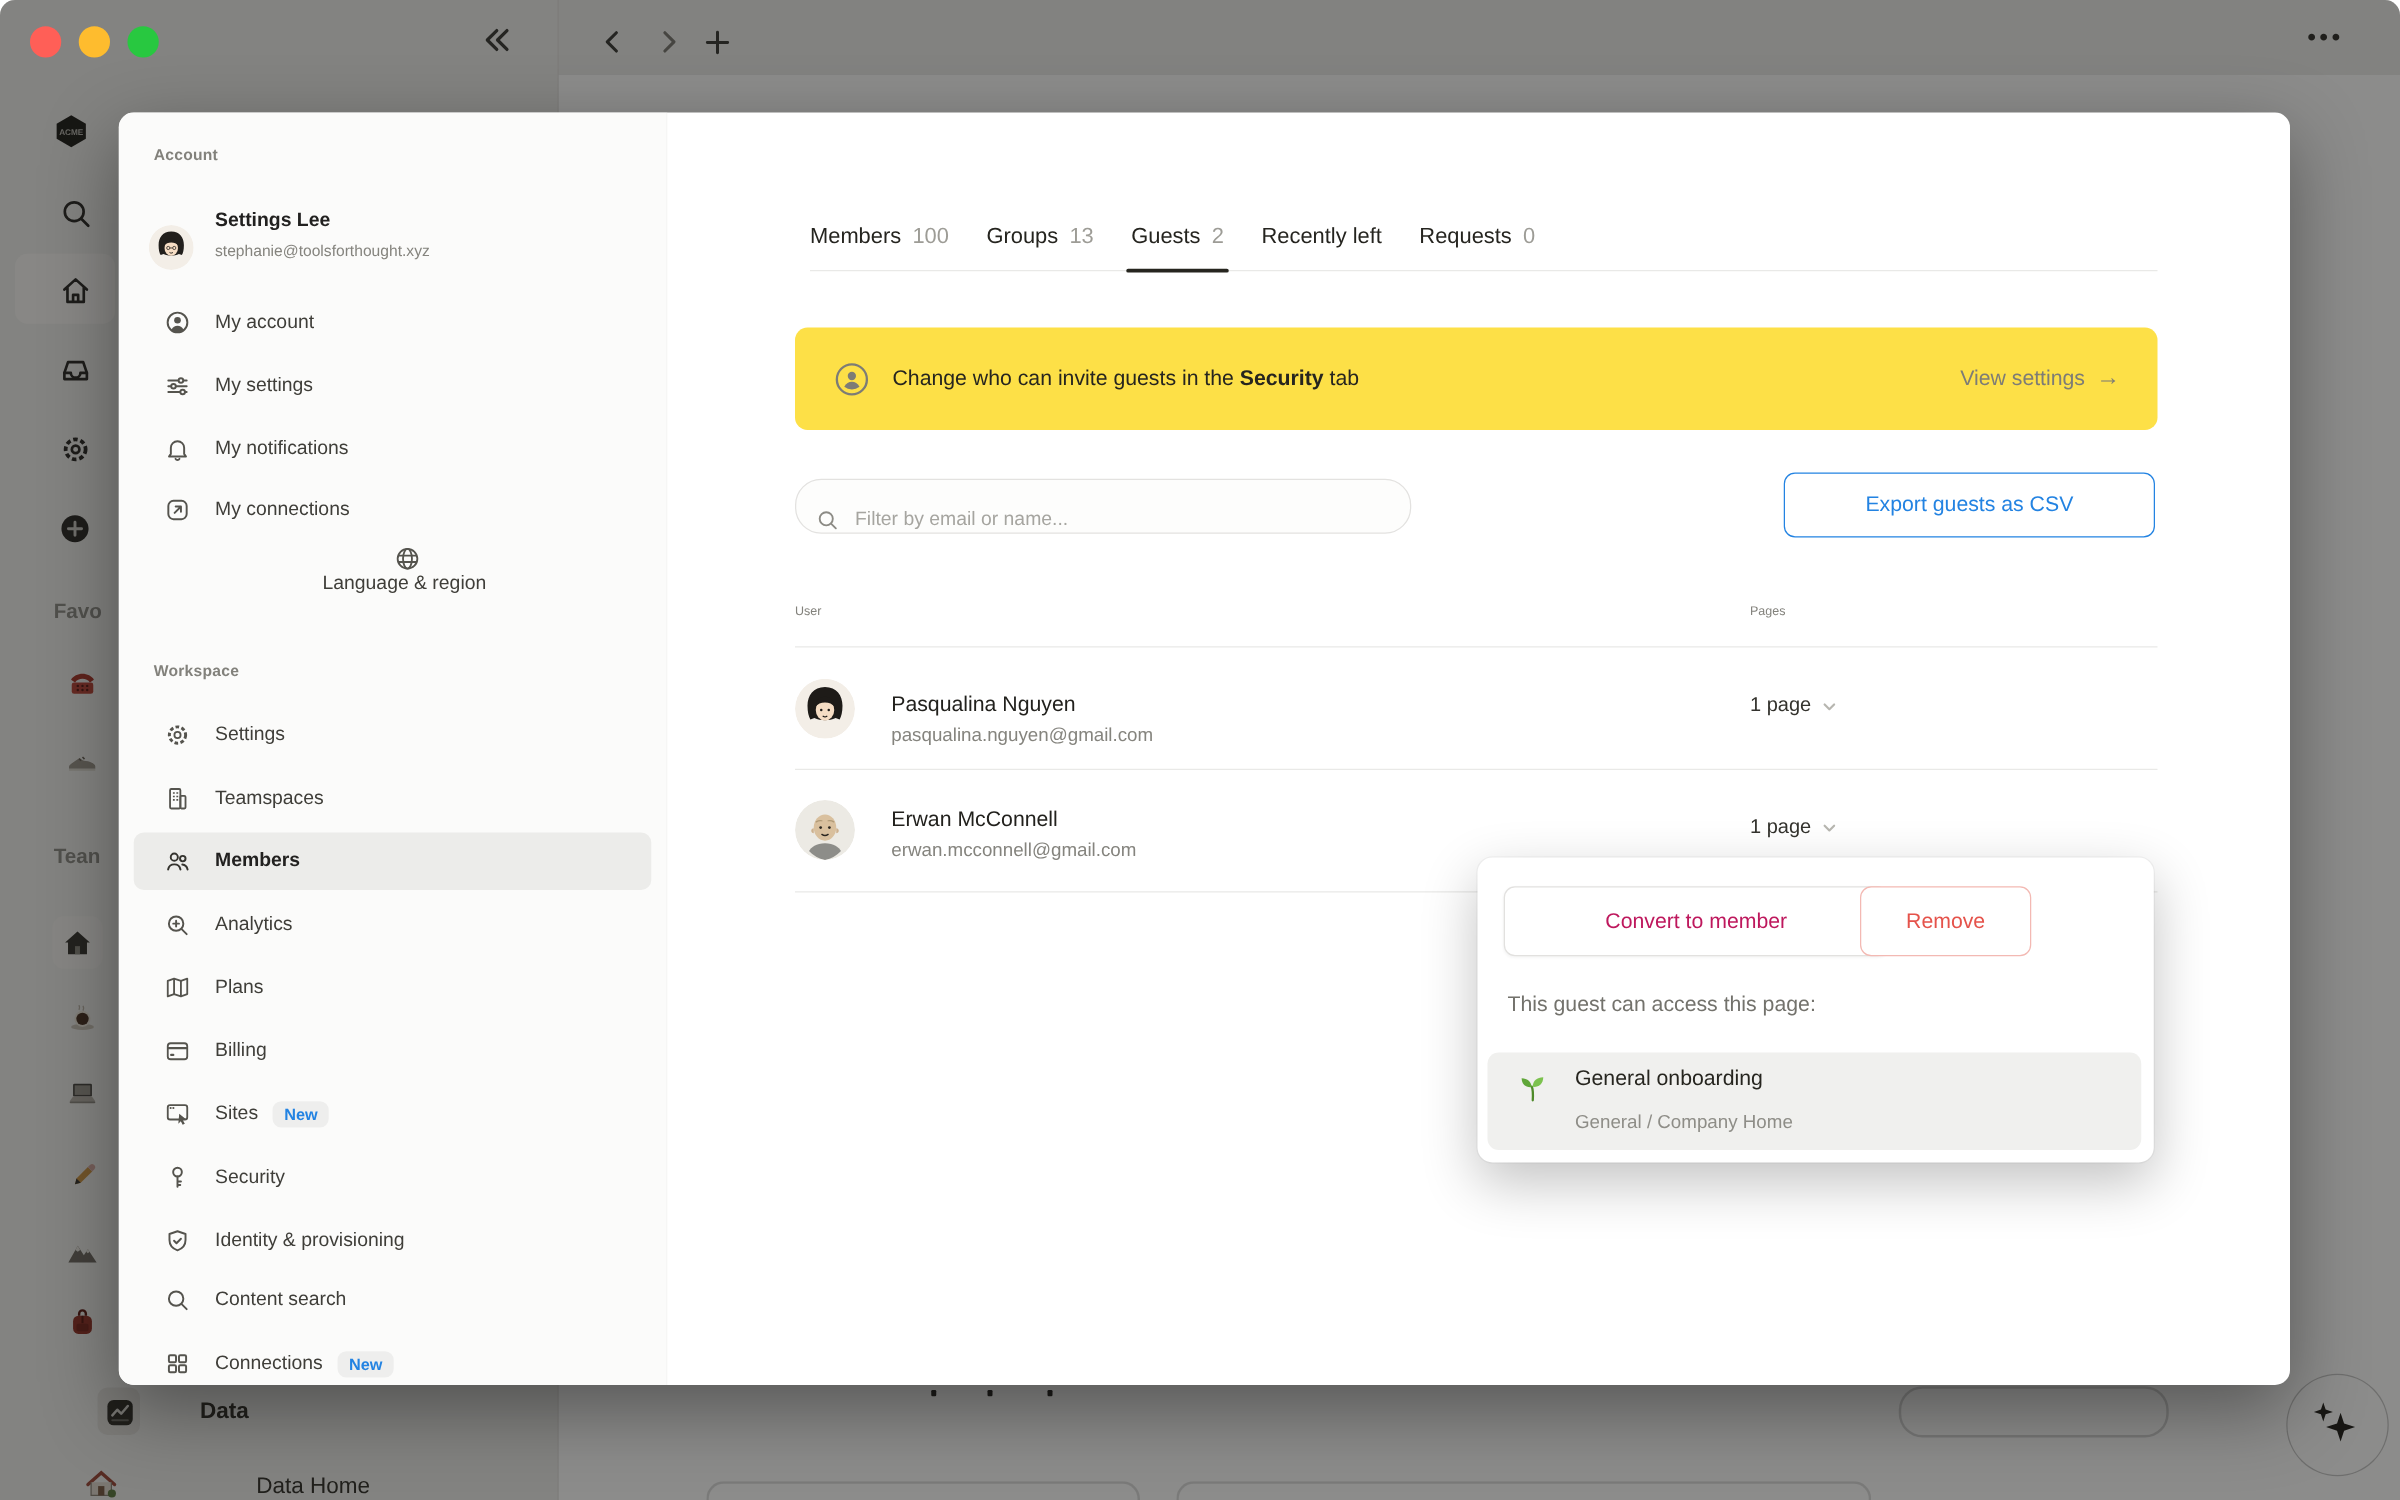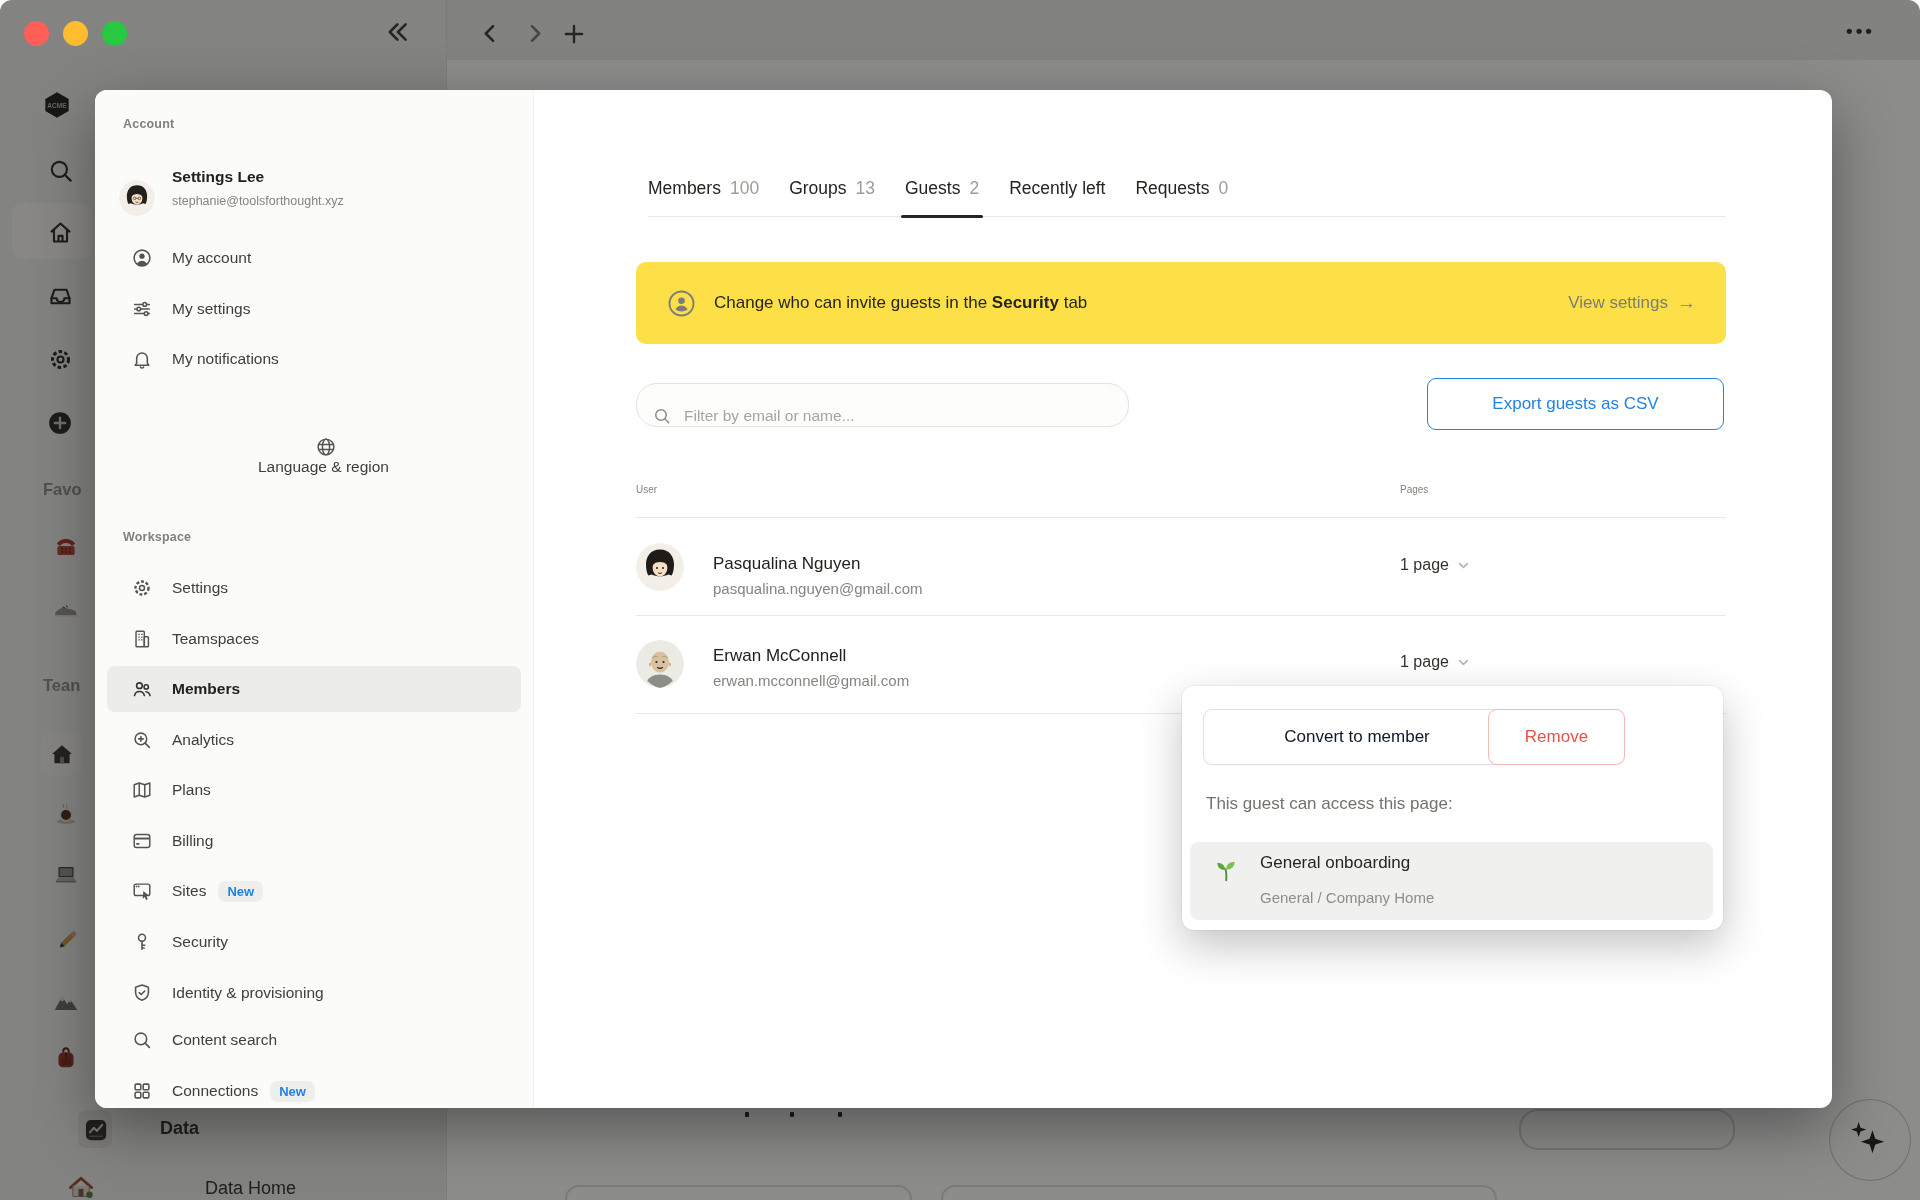--- a/index.html
+++ b/index.html
@@ -62,21 +62,21 @@
   .hr{position:absolute;left:103px;right:106px;height:1px;background:#e9e9e7;}
   .avatar{position:absolute;width:48px;height:48px;border-radius:50%;overflow:hidden;}
   .uname{position:absolute;font-size:17px;color:#22211d;}
   .uemail{position:absolute;font-size:15px;color:#85847e;}
   .pages{position:absolute;font-size:16px;color:#34332e;display:flex;align-items:center;gap:8px;cursor:pointer;}
   
   .popover{position:absolute;left:649px;top:596px;width:541px;height:244px;background:#ffffff;border-radius:12px;
            box-shadow:0 16px 44px rgba(0,0,0,0.24),0 0 0 1px rgba(0,0,0,0.04);z-index:20;}
   .pbtn{position:absolute;top:23px;height:56px;border-radius:9px;background:#fff;display:flex;align-items:center;
         justify-content:center;font-size:17px;cursor:pointer;box-sizing:border-box;}
-  .pbtn.convert{left:21px;width:308px;border:1px solid #e2e1df;color:#0f172a;box-shadow:0 1px 2px rgba(0,0,0,0.04);}
+  .pbtn.convert{left:21px;width:308px;border:1px solid #e2e1df;color:#be185d;box-shadow:0 1px 2px rgba(0,0,0,0.04);}
   .pbtn.remove{left:306px;width:137px;border:1px solid #f3b9b3;color:#e5534b;}
   .pcaption{position:absolute;left:24px;top:108px;font-size:17px;color:#73726c;}
   .pitem{position:absolute;left:8px;top:156px;width:523px;height:78px;background:#f0f0ee;border-radius:9px;cursor:pointer;}
   .pititle{position:absolute;left:70px;top:11px;font-size:17px;color:#26251f;}
   .pitpath{position:absolute;left:70px;top:47px;font-size:15px;color:#8e8d87;}
   svg{display:block;}
 </style>
 </head>
 <body>
 
@@ -300,20 +300,29 @@
         <span class="lbl">My settings</span>
       </div>
       <div class="srow" style="top:246px;">
         <span class="ic">
             <svg width="22" height="22" viewBox="0 0 24 24" fill="none" stroke="#55544e" stroke-width="1.7" stroke-linecap="round" stroke-linejoin="round">
               <path d="M6.2 16.5v-5.3a5.8 5.8 0 0 1 11.6 0v5.3l1.6 2.3H4.6z"></path>
               <path d="M10.3 20.8a1.9 1.9 0 0 0 3.4 0"></path>
             </svg>
           </span>
         <span class="lbl">My notifications</span>
+      </div>
+      <div class="srow" style="top:295px;">
+        <span class="ic">
+            <svg width="22" height="22" viewBox="0 0 24 24" fill="none" stroke="#55544e" stroke-width="1.7" stroke-linecap="round" stroke-linejoin="round">
+              <rect x="4" y="4" width="16" height="16" rx="4.5"></rect>
+              <path d="M9.5 14.5l5.2-5.2M10.4 9H15v4.6"></path>
+            </svg>
+          </span>
+        <span class="lbl">My connections</span>
       </div>
       <div class="srow" style="top:346px;flex-direction:column;">
         <span class="ic">
             <svg width="22" height="22" viewBox="0 0 24 24" fill="none" stroke="#55544e" stroke-width="1.6">
               <circle cx="12" cy="12" r="8.6"></circle>
               <ellipse cx="12" cy="12" rx="3.9" ry="8.6"></ellipse>
               <path d="M3.8 9.2h16.4M3.8 14.8h16.4"></path>
             </svg>
           </span>
         <span class="lbl">Language &amp; region</span>

